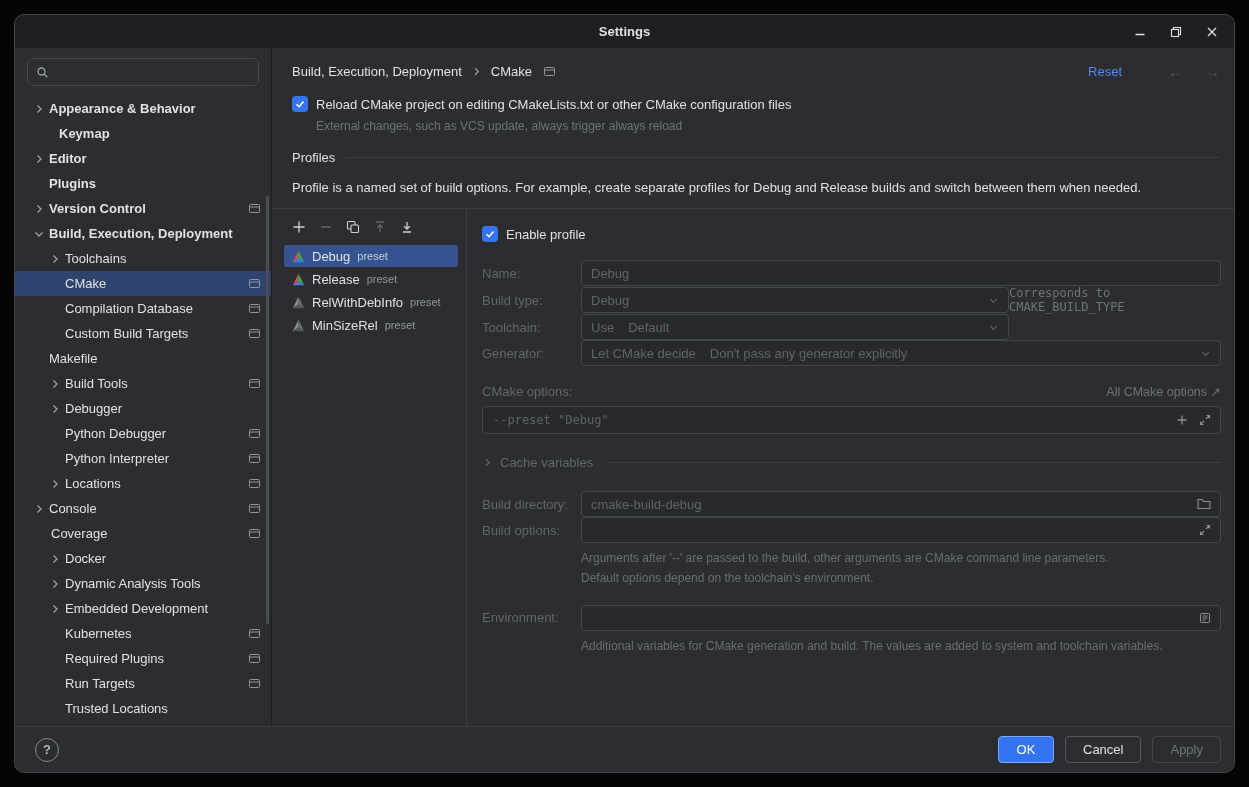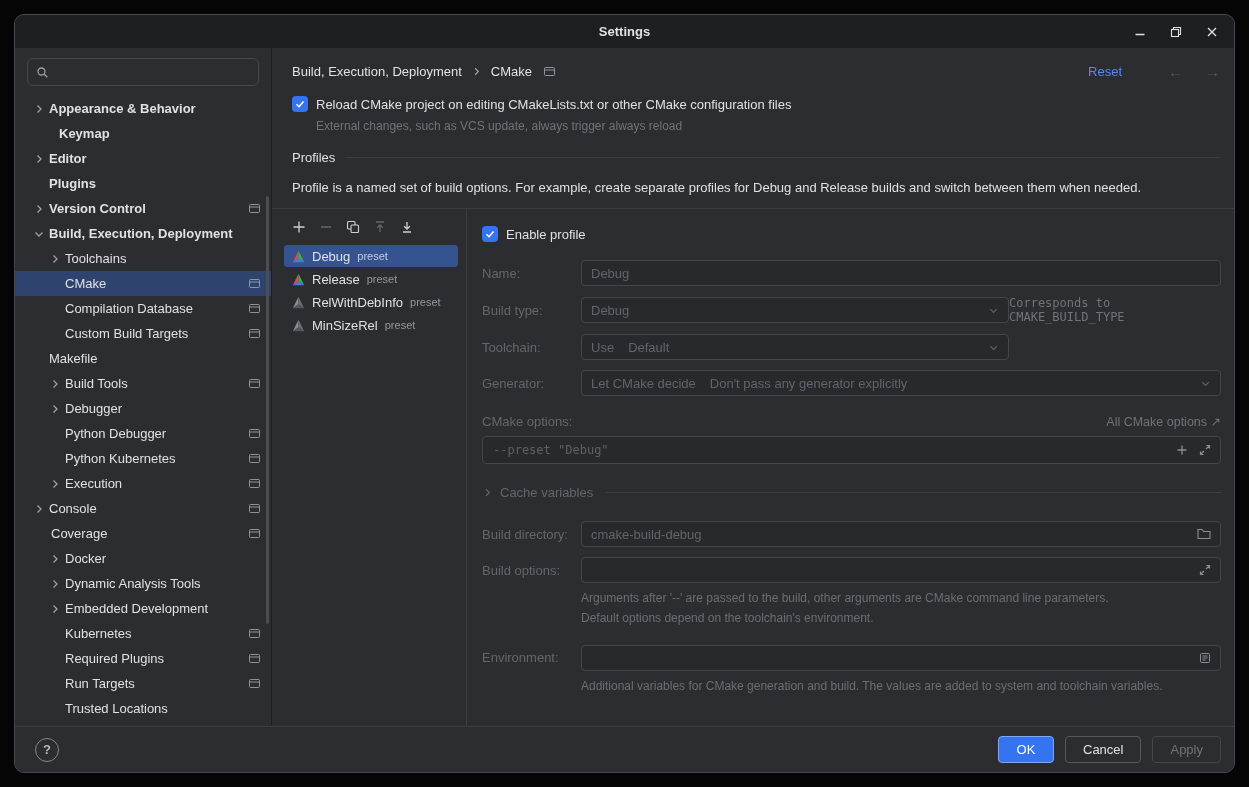--- a/index.html
+++ b/index.html
@@ -49,21 +49,21 @@
   .tb-icon{display:inline-flex;cursor:pointer;}
   .plist{margin-top:7px;}
   .p-row{height:22px;display:flex;align-items:center;gap:7px;margin:0 8px 1px 12px;padding-left:8px;border-radius:3px;cursor:pointer;white-space:nowrap;}
   .p-row.selected{background:#35538f;}
   .p-suffix{font-size:11px;color:#9398a0;}
   .p-row.selected .p-suffix{color:#c2cde6;}
 
   
   .form-panel{flex:1;padding:17px 13px 0 15px;display:flex;flex-direction:column;min-width:0;}
   .enable-row{display:flex;align-items:center;gap:8px;}
-  .frow{display:flex;align-items:center;margin-top:10px;}
+  .frow{display:flex;align-items:center;margin-top:0;}
   .flabel{flex:0 0 99px;color:#63666d;}
   .field{height:26px;border:1px solid #43464c;border-radius:4px;background:#28292d;display:flex;align-items:center;padding:0 9px;box-sizing:border-box;cursor:default;}
   .field.full{flex:1;}
   .field.w428{width:428px;flex:0 0 428px;}
   .fval{color:#60646b;}
   .fprefix{color:#60646b;margin-right:14px;}
   .combo-chev{margin-left:auto;display:inline-flex;}
   .mono-hint{margin-left:auto;font-family:"DejaVu Sans Mono",monospace;font-size:12px;color:#6f737a;}
   .opt-row{display:flex;align-items:center;margin-top:18px;}
   .opt-link{margin-left:auto;color:#6f737a;cursor:pointer;font-size:12.5px;}
@@ -240,35 +240,35 @@
               <span class="tree-label">Python Debugger</span>
               <span class="badge">
                 <svg width="13" height="13" viewBox="0 0 13 13" fill="none" stroke="#9da0a8">
                   <rect x="1.5" y="2.5" width="10" height="8" rx="1"></rect>
                   <path d="M1.5 5h10"></path>
                 </svg>
               </span>
             </div>
             <div class="tree-row child" style="padding-left: 34px;">
               <span class="chev"></span>
-              <span class="tree-label">Python Kubernetes</span>
-              <span class="badge">
-                <svg width="13" height="13" viewBox="0 0 13 13" fill="none" stroke="#9da0a8">
-                  <rect x="1.5" y="2.5" width="10" height="8" rx="1"></rect>
-                  <path d="M1.5 5h10"></path>
-                </svg>
-              </span>
-            </div>
-            <div class="tree-row child" style="padding-left: 34px;">
-              <span class="chev">
-                <svg width="12" height="12" viewBox="0 0 12 12">
-                  <path d="M4.5 2.5 8 6 4.5 9.5" fill="none" stroke="#9da0a8" stroke-width="1.3"></path>
-                </svg>
-              </span>
-              <span class="tree-label">Execution</span>
+              <span class="tree-label">Python Interpreter</span>
+              <span class="badge">
+                <svg width="13" height="13" viewBox="0 0 13 13" fill="none" stroke="#9da0a8">
+                  <rect x="1.5" y="2.5" width="10" height="8" rx="1"></rect>
+                  <path d="M1.5 5h10"></path>
+                </svg>
+              </span>
+            </div>
+            <div class="tree-row child" style="padding-left: 34px;">
+              <span class="chev">
+                <svg width="12" height="12" viewBox="0 0 12 12">
+                  <path d="M4.5 2.5 8 6 4.5 9.5" fill="none" stroke="#9da0a8" stroke-width="1.3"></path>
+                </svg>
+              </span>
+              <span class="tree-label">Locations</span>
               <span class="badge">
                 <svg width="13" height="13" viewBox="0 0 13 13" fill="none" stroke="#9da0a8">
                   <rect x="1.5" y="2.5" width="10" height="8" rx="1"></rect>
                   <path d="M1.5 5h10"></path>
                 </svg>
               </span>
             </div>
             <div class="tree-row child" style="padding-left: 18px;">
               <span class="chev">
                 <svg width="12" height="12" viewBox="0 0 12 12">

